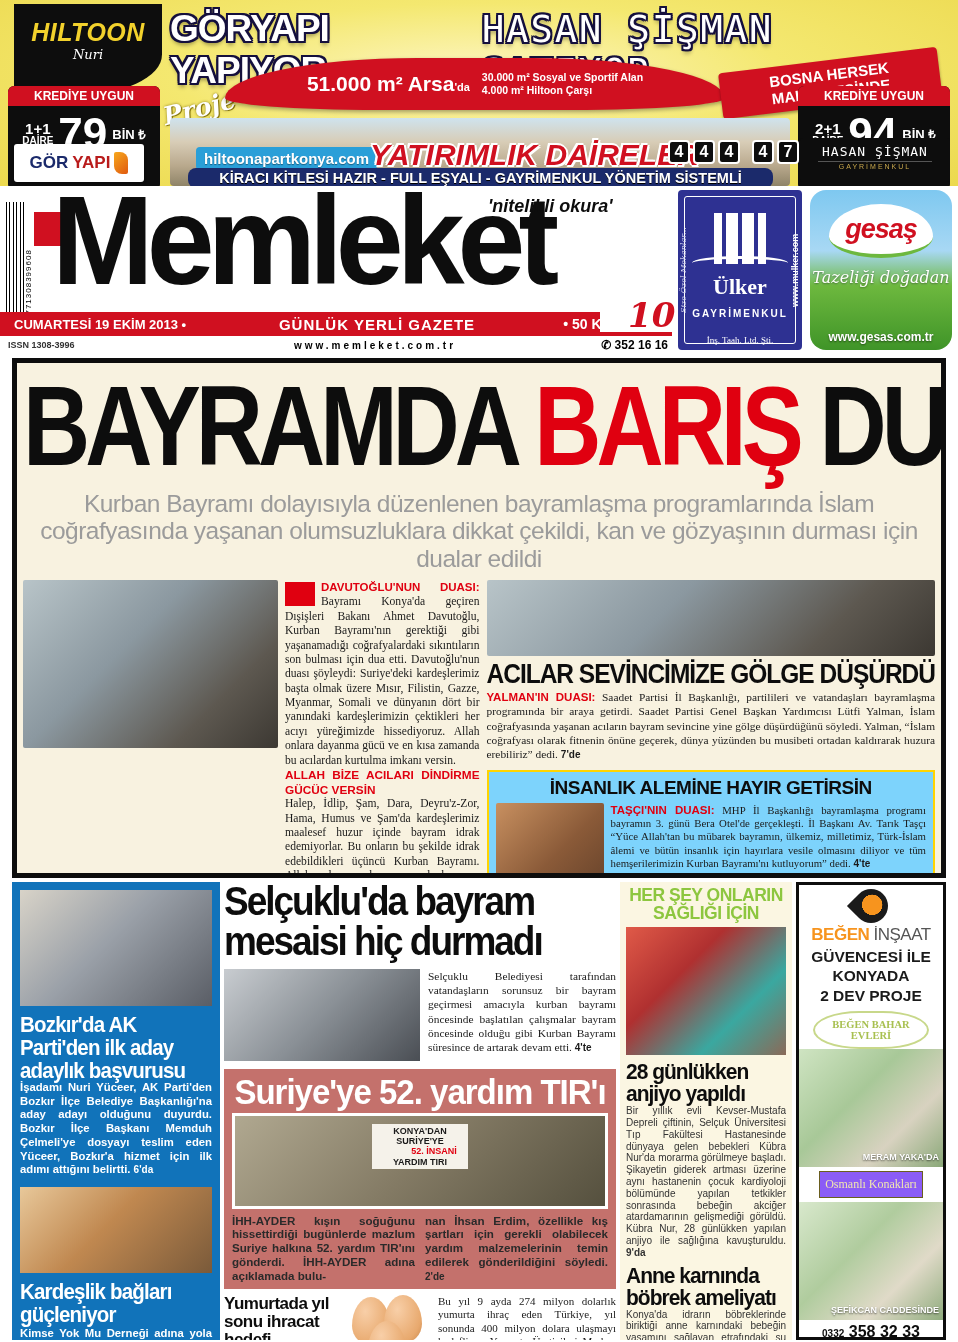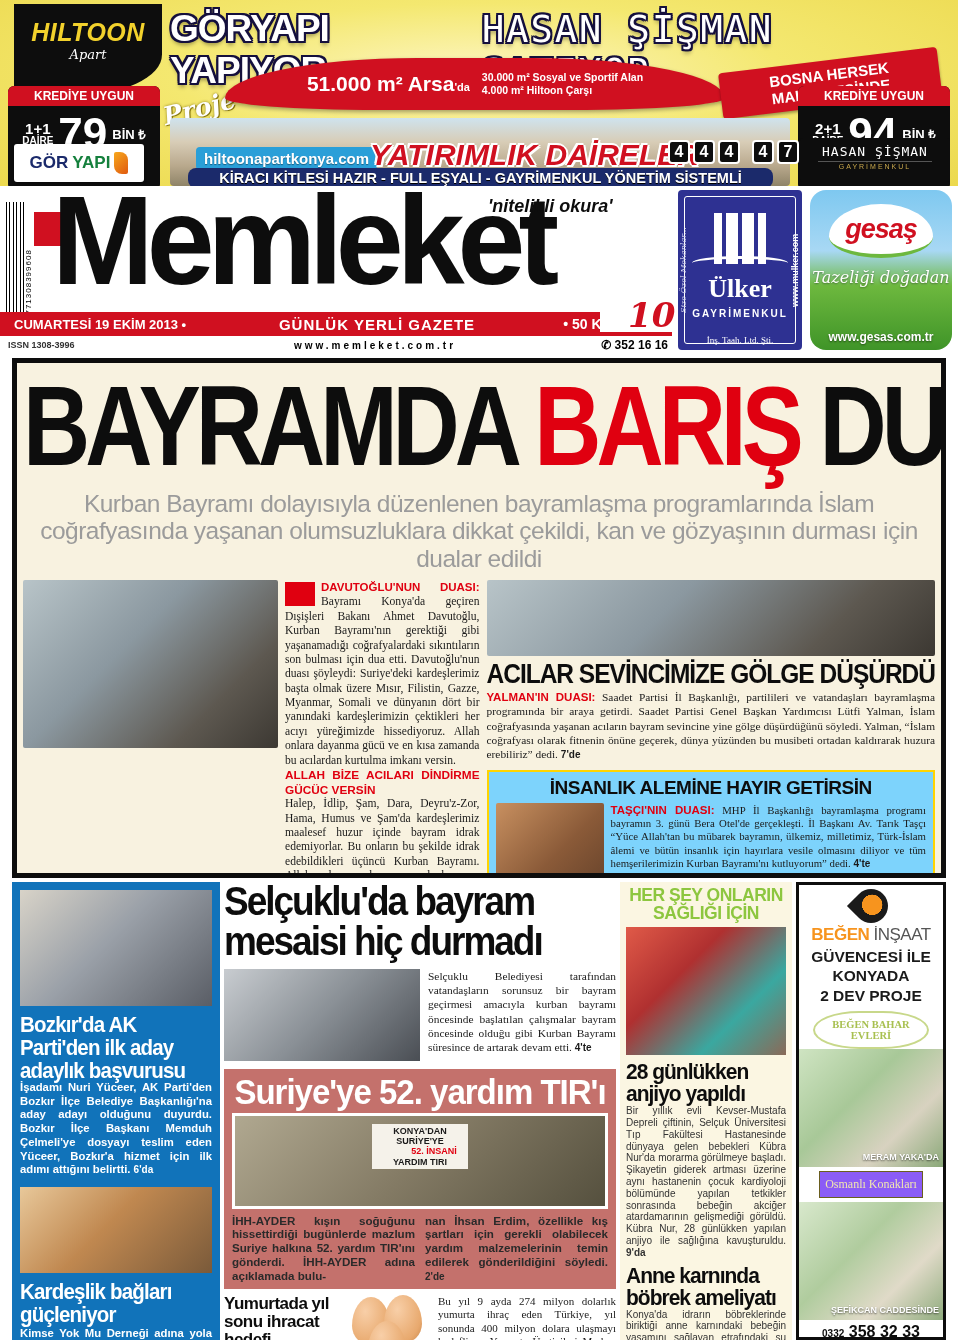--- a/index.html
+++ b/index.html
@@ -48,21 +48,21 @@
     text-shadow:-2px 0 0 #fff,2px 0 0 #fff,0 -2px 0 #fff,0 2px 0 #fff,2px 2px 0 #fff,-2px -2px 0 #fff; }
   .digits { position:absolute; left:668px; top:140px; display:flex; gap:3px; }
   .digits span { width:22px; height:24px; background:#0d0d0d; border:2px solid #fff; border-radius:4px;
     color:#fff; font-weight:900; font-size:16px; display:flex; align-items:center; justify-content:center; }
   .digits .gap { width:6px; background:transparent; border:none; }
   .navy-strip { position:absolute; left:188px; top:168px; width:585px; background:#1b2a6b; color:#fff;
     font-weight:800; font-size:14.5px; text-align:center; padding:2px 6px; border-radius:8px;
     text-shadow:0 1px 0 #000; }
   .goryapi-logo { position:absolute; left:14px; top:144px; width:130px; height:38px; background:#fff; border-radius:3px;
     display:flex; align-items:center; justify-content:center; gap:4px; box-shadow:0 1px 3px rgba(0,0,0,.3); }
-  .goryapi-logo b { font-size:17px; } .gl-gor{color:#1b2a6b;} .gl-yapi{color:#15803d;}
+  .goryapi-logo b { font-size:17px; } .gl-gor{color:#1b2a6b;} .gl-yapi{color:#b91c1c;}
   .gl-ico { width:14px; height:22px; background:linear-gradient(135deg,#f7a81c,#e05a10); border-radius:2px 8px 2px 8px; }
   .hasan-logo { position:absolute; right:8px; top:138px; width:150px; height:44px; background:#0d0d0d; border-radius:3px;
     color:#fff; text-align:center; padding-top:6px; }
   .hasan-logo .n { font-family:"DejaVu Sans Mono", monospace; font-size:13px; letter-spacing:1px; }
   .hasan-logo .g { color:#c9a84c; font-size:7px; letter-spacing:2px; border-top:1px solid #555; margin:2px 18px 0; padding-top:1px; }
 
   
   .masthead { position:relative; width:958px; height:170px; background:#fff; }
   .barcode { position:absolute; left:6px; top:16px; width:18px; height:118px;
     background:repeating-linear-gradient(90deg,#000 0 1px,#fff 1px 3px,#000 3px 4px,#fff 4px 7px); }
@@ -88,21 +88,21 @@
     color:#fff; text-align:center; overflow:hidden; }
   .ulker-frame { position:absolute; inset:6px; border:1px solid #fff; border-radius:3px; }
   .ulker-script { position:absolute; left:1px; top:10px; height:140px; writing-mode:vertical-rl; transform:rotate(180deg);
     font-family:"DejaVu Serif", serif; font-style:italic; font-size:8px; color:#cfd0ee; }
   .ulker-web { position:absolute; right:2px; top:10px; height:140px; writing-mode:vertical-rl; transform:rotate(180deg);
     font-size:9px; font-weight:800; color:#fff; }
   .skyline { position:absolute; left:30px; top:16px; width:64px; height:58px;
     background:linear-gradient(90deg,transparent 0 6px,#fff 6px 14px,transparent 14px 18px,#fff 18px 30px,transparent 30px 34px,#fff 34px 46px,transparent 46px 50px,#fff 50px 58px,transparent 58px);
     -webkit-mask:linear-gradient(180deg,transparent 0 12%,#000 12%); mask:linear-gradient(180deg,transparent 0 12%,#000 12%); }
   .ulker-arc { position:absolute; left:14px; top:66px; width:96px; height:14px; border-top:3px solid #fff; border-radius:50%; }
-  .ulker-name { position:absolute; left:0; right:0; top:84px; font-family:"Liberation Serif", serif; font-weight:700; font-size:26px; }
+  .ulker-name { position:absolute; left:0; right:0; top:84px; font-family:"Liberation Serif", serif; font-weight:700; font-size:22px; }
   .ulker-sub { position:absolute; left:0; right:0; top:118px; font-size:10px; letter-spacing:2px; font-weight:700; }
   .ulker-sub2 { position:absolute; left:0; right:0; top:145px; font-size:9px; font-family:"Liberation Serif", serif; }
   .gesas-ad { position:absolute; left:810px; top:4px; width:142px; height:160px; border-radius:16px; overflow:hidden;
     background:linear-gradient(180deg,#7ec8f0 0%, #a8d8f4 38%, #6db83e 60%, #3f9428 100%); text-align:center; }
   .gesas-oval { margin:14px auto 0; width:104px; height:54px; background:#fff; border-radius:50% 50% 50% 50%/60% 60% 40% 40%;
     display:flex; align-items:center; justify-content:center; border-bottom:4px solid #6db83e; }
   .gesas-oval b { color:#d01020; font-size:27px; font-style:italic; letter-spacing:-1px; }
   .gesas-slogan { margin-top:10px; font-family:"DejaVu Serif", serif; font-style:italic; color:#fff; font-size:16px;
     line-height:1.2; text-shadow:0 1px 2px rgba(0,0,0,.4); }
   .gesas-web { position:absolute; bottom:6px; left:0; right:0; color:#fff; font-weight:800; font-size:12px;
@@ -196,21 +196,21 @@
     background:linear-gradient(135deg,#d8e8cc 0%, #b0cc9e 40%, #e0dac8 70%, #90ac7e 100%); }
   .begen-phone { font-weight:900; font-size:16px; color:#0d0d0d; margin-top:3px; }
   .begen-phone small { font-size:10px; font-weight:800; }
 </style>
 </head>
 <body>
 
 <div class="top-ad">
   <div class="hiltoon-flag">
     <div class="hb">HILTOON</div>
-    <div class="hs">Apart</div>
+    <div class="hs">Nuri</div>
   </div>
   <div class="mega-proje">Mega Proje</div>
   <div class="topline">
     <span class="out-wh goryapi-yapiyor">GÖRYAPI YAPIYOR</span>
     <span class="out-wh hasan-line hasan-styl">HASAN ŞİŞMAN SATIYOR</span>
   </div>
   <div class="ribbon">
     <span class="arsa"><span>51.000 m² Arsa</span><small>'da</small></span>
     <span class="side">
       <span>30.000 m² Sosyal ve Sportif Alan</span><br>

